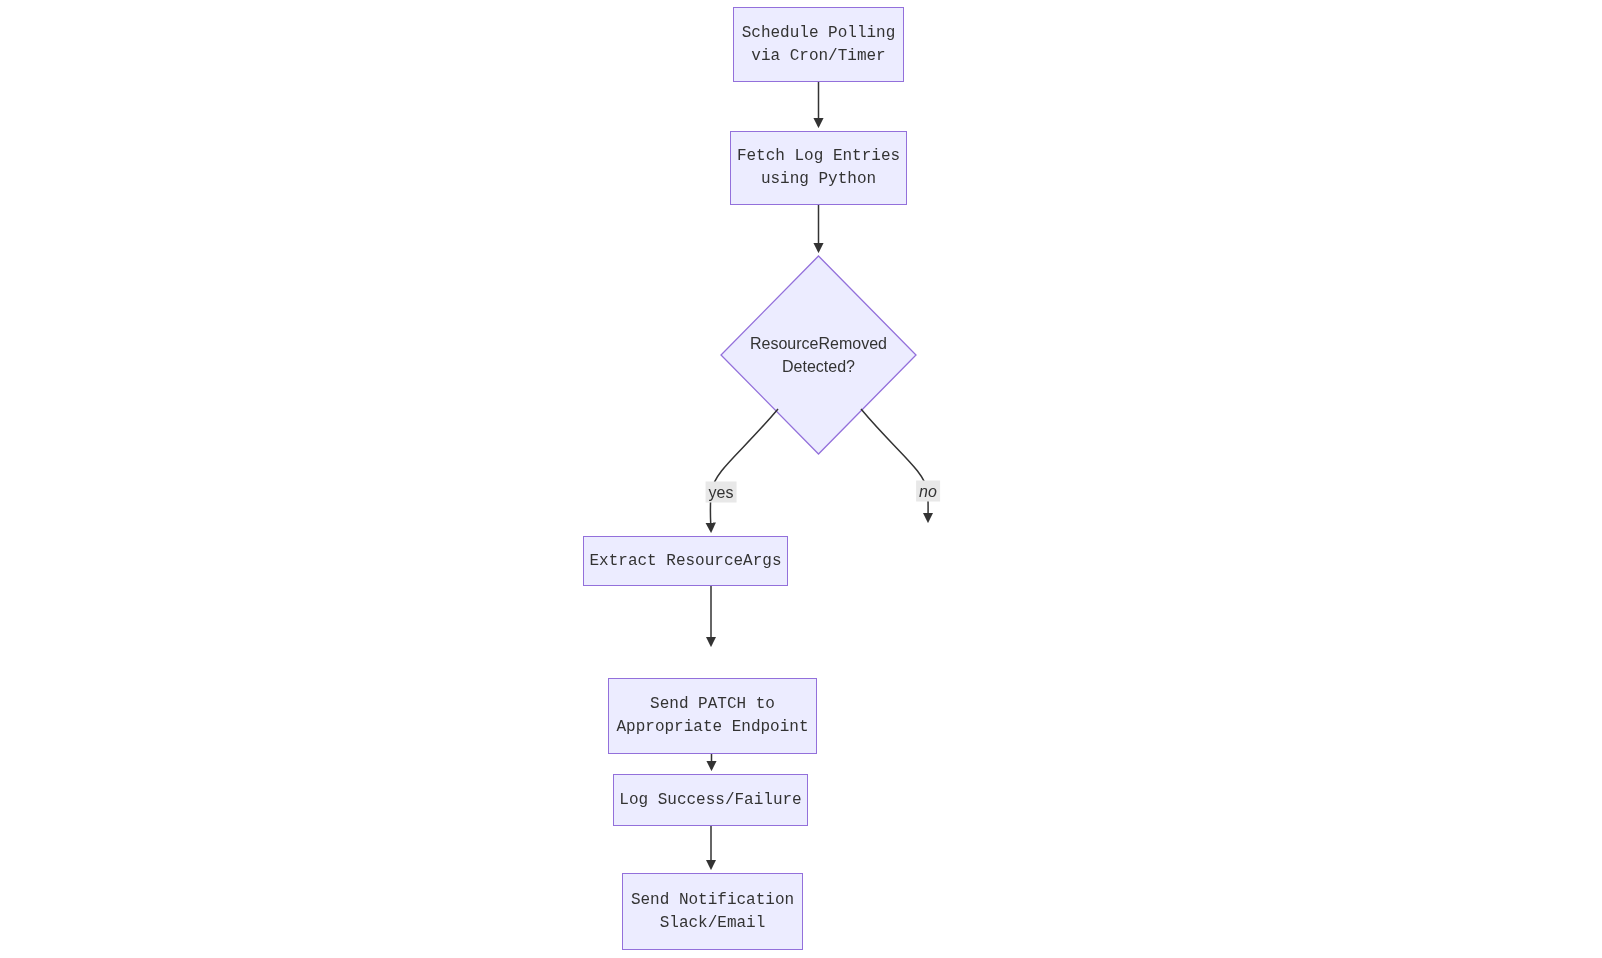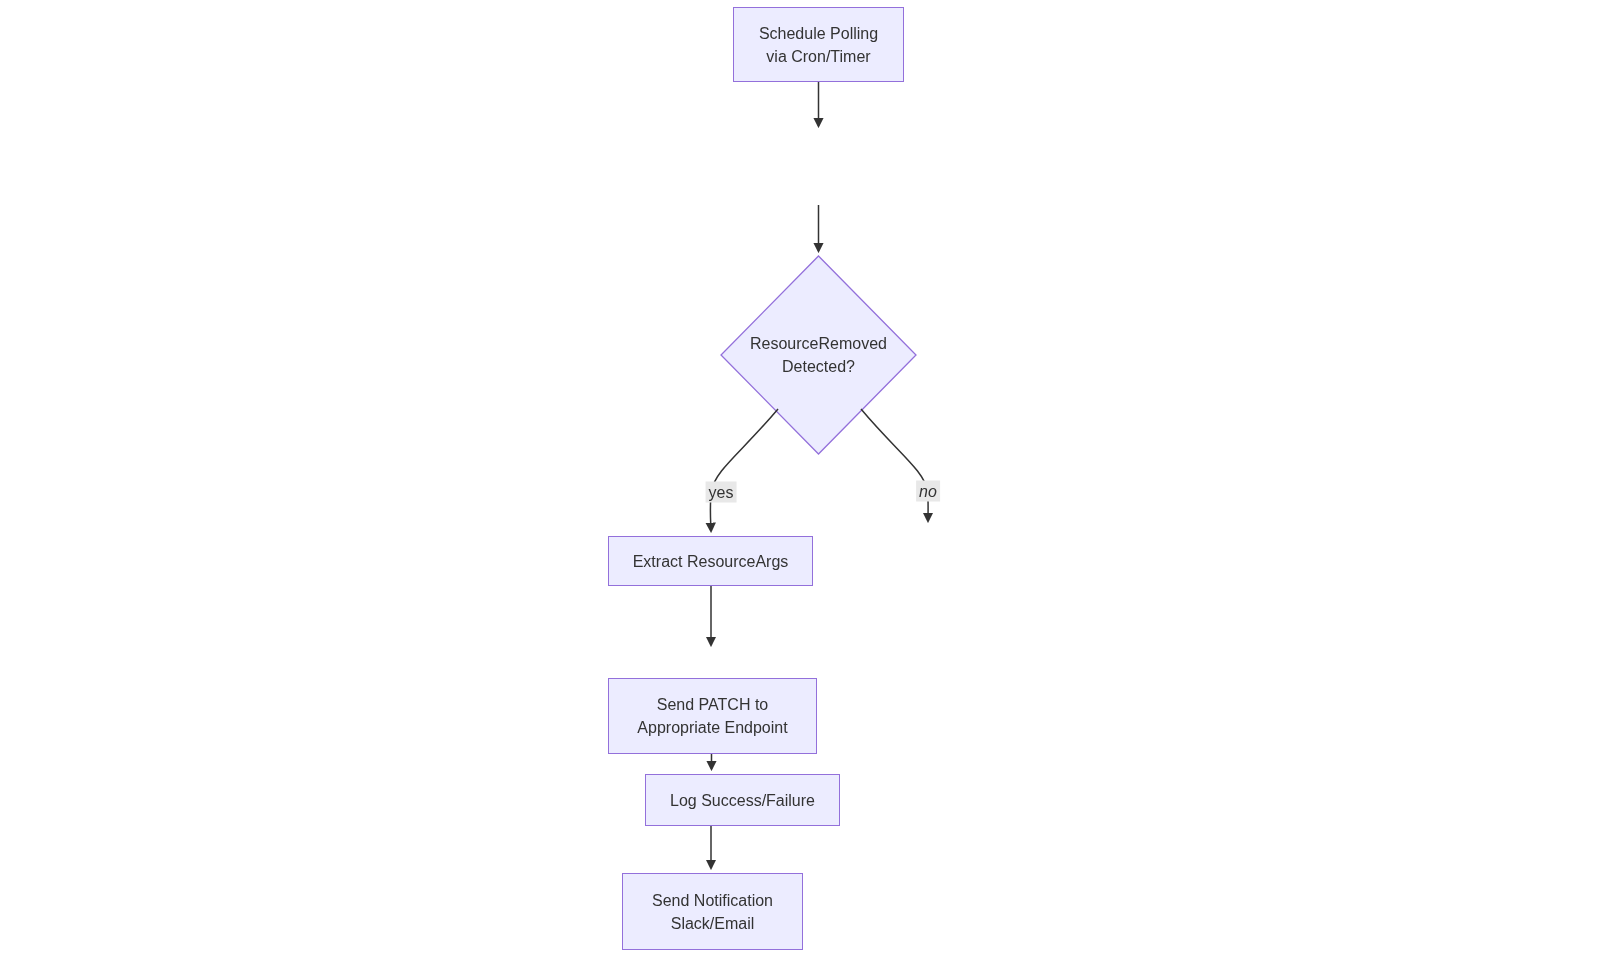--- a/index.html
+++ b/index.html
@@ -32,20 +32,21 @@
     position: absolute;
     background: var(--node-fill, #ECECFF);
     border: 1.3px solid var(--node-border, #9370DB);
     display: flex;
     align-items: center;
     justify-content: center;
     text-align: center;
     color: var(--text, #333333);
     font-size: 16px;
     line-height: 23px;
+    font-family: Liberation Mono, monospace;
   }
   .node-label, .diamond-label-text {
     white-space: pre-line;
     color: var(--text, #333333);
   }
   .diamond-label {
     position: absolute;
     display: flex;
     align-items: center;
     justify-content: center;
@@ -59,24 +60,24 @@
     transform: translate(-50%, -50%);
     background: var(--edge-label-bg, #e8e8e8);
     color: var(--text, #333333);
     font-size: 16px;
     line-height: 21px;
     padding: 0 3px;
   }
   
   .n-schedule { left: 733px; top: 7px;   width: 171px; height: 75px; }
   .n-fetch    { left: 730px; top: 131px; width: 177px; height: 74px; }
-  .n-extract  { left: 608px; top: 536px; width: 205px; height: 50px; text-align: center; }
+  .n-extract  { left: 583px; top: 536px; width: 205px; height: 50px; text-align: center; }
   .n-wait     { left: 862px; top: 526px; width: 133px; height: 72px; }
   .n-patch    { left: 608px; top: 678px; width: 209px; height: 76px; }
-  .n-log      { left: 613px; top: 774px; width: 195px; height: 52px; margin-left: 32px; }
+  .n-log      { left: 613px; top: 774px; width: 195px; height: 52px; }
   .n-notify   { left: 622px; top: 873px; width: 181px; height: 77px; }
   .n-decision-label { left: 718px; top: 320px; width: 201px; height: 70px; text-align: center; }
   .el-yes { left: 721px; top: 492px; }
   .el-no  { left: 928px; top: 491px; font-style: italic; }
 </style>
 </head>
 <body>
 
 <div class="canvas">
 
@@ -96,20 +97,24 @@
     <path d="M 711 586 L 711 645" style="stroke: var(--edge, #333333); stroke-width: 1.5; fill: none;" marker-end="url(#arrowhead)"></path>
     <path d="M 711.5 726 L 711.5 769" style="stroke: var(--edge, #333333); stroke-width: 1.5; fill: none;" marker-end="url(#arrowhead)"></path>
     <path d="M 711 826 L 711 868" style="stroke: var(--edge, #333333); stroke-width: 1.5; fill: none;" marker-end="url(#arrowhead)"></path>
   </svg>
 
   <div class="node n-schedule">
     <span class="node-label">Schedule Polling
 via Cron/Timer</span>
   </div>
 
+  <div class="node n-fetch">
+    <span class="node-label">Fetch Log Entries
+using Python</span>
+  </div>
 
   <div class="diamond-label n-decision-label">
     <span class="diamond-label-text">ResourceRemoved
 Detected?</span>
   </div>
 
   <div class="node n-extract">
     <span class="node-label">Extract ResourceArgs</span>
   </div>
 

